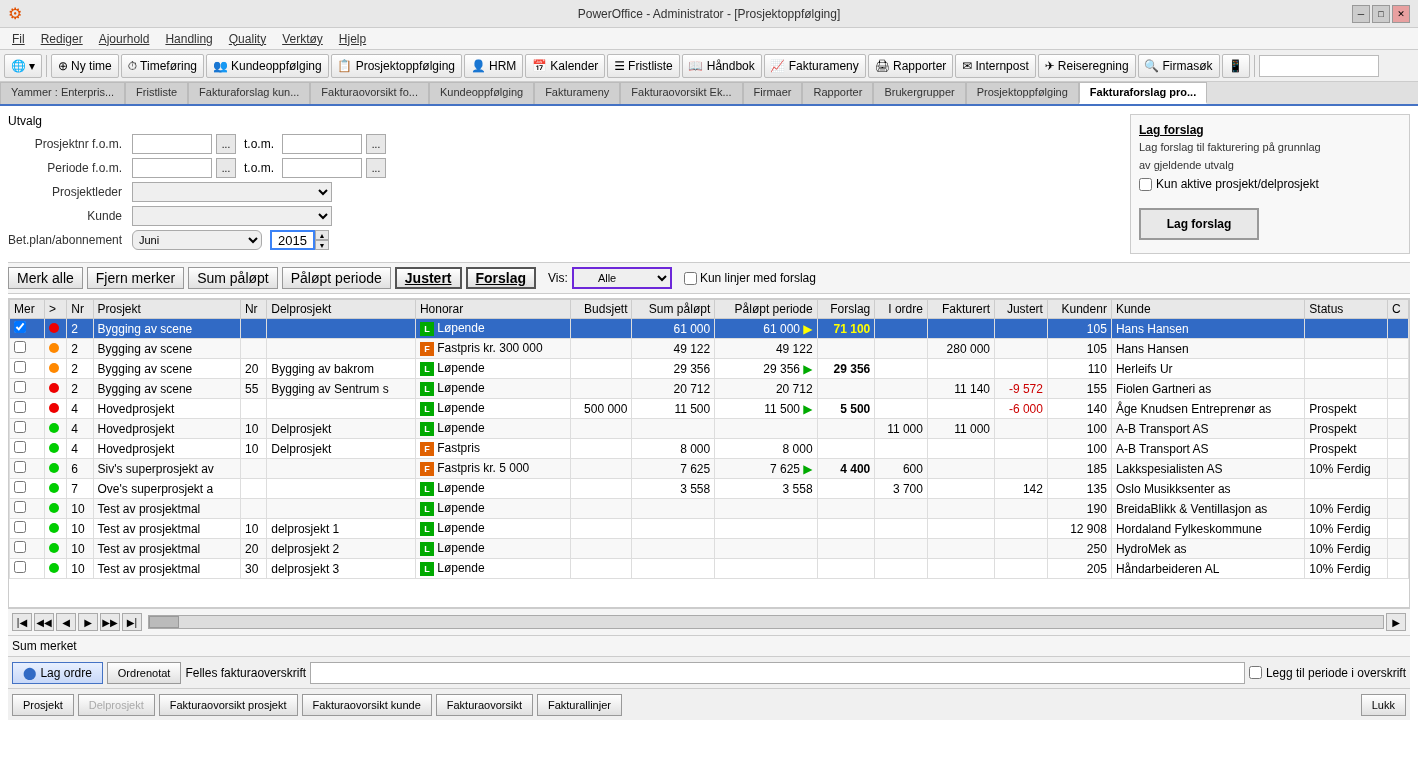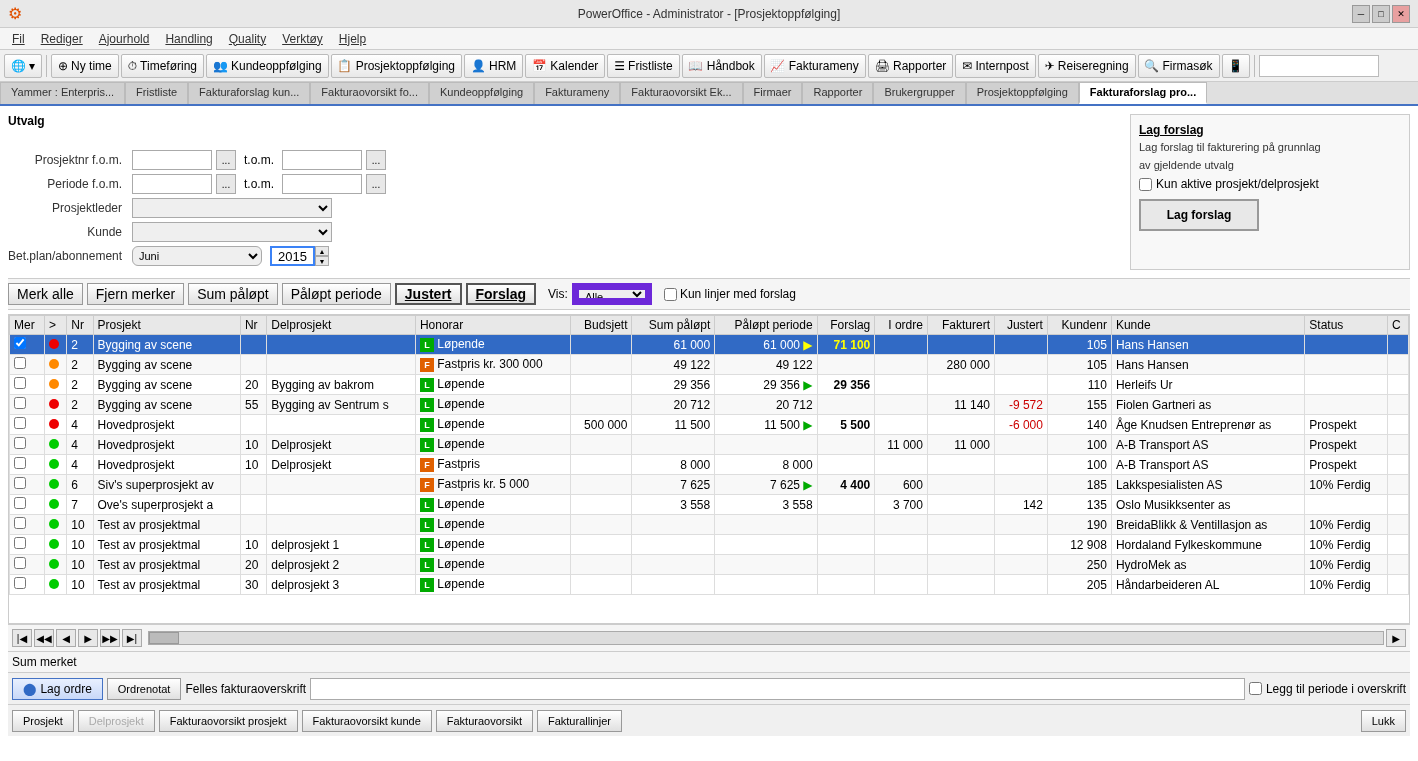--- a/index.html
+++ b/index.html
@@ -36,33 +36,33 @@
     .form-label { width: 120px; text-align: right; padding-right: 6px; color: #333; }
     .form-label.underline { }
     .form-input { border: 1px solid #aaa; height: 20px; padding: 0 3px; font-size: 11px; }
     .form-input-sm { width: 80px; }
     .form-browse-btn { width: 20px; height: 20px; border: 1px solid #aaa; background: #e8e8e8; cursor: pointer; font-size: 10px; display: flex; align-items: center; justify-content: center; }
     .form-select { border: 1px solid #aaa; height: 20px; padding: 0 2px; font-size: 11px; }
     
     
     .top-section { display: flex; gap: 16px; margin-bottom: 8px; }
     .utvalg-section { flex: 1; }
-    .utvalg-title { font-weight: bold; margin-bottom: 22px; }
+    .utvalg-title { font-weight: normal; margin-bottom: 6px; }
     .lag-forslag-section { width: 280px; border: 1px solid #ccc; padding: 8px; background: #f8f8f8; }
     .lag-forslag-title { font-weight: bold; text-decoration: underline; margin-bottom: 4px; }
     .lag-forslag-desc { font-size: 11px; color: #333; margin-bottom: 6px; }
-    .checkbox-row { display: flex; align-items: center; gap: 4px; margin-bottom: 8px; }
+    .checkbox-row { display: flex; align-items: center; gap: 4px; margin-bottom: 17px; }
     .lag-forslag-btn { width: 120px; height: 32px; border: 2px solid #999; background: #e8e8e8; cursor: pointer; font-size: 12px; font-weight: bold; display: flex; align-items: center; justify-content: center; }
     
     
     .action-bar { display: flex; align-items: center; gap: 4px; border-top: 1px solid #ccc; border-bottom: 1px solid #ccc; padding: 4px 0; margin-bottom: 4px; background: #f5f5f5; }
     .action-btn { height: 22px; padding: 0 8px; border: 1px solid #999; background: linear-gradient(to bottom, #fff, #e0e0e0); cursor: pointer; font-size: 14px; }
     .action-btn.underline-text { text-decoration: underline; }
     .vis-label { margin-left: 8px; }
-    .vis-select { border: 7px solid #6d28d9; height: 22px; padding: 0 2px; width: 80px; font-size: 11px; }
+    .vis-select { border: 2px solid #6d28d9; height: 22px; padding: 0 20px; width: 100px; font-size: 11px; }
     .kun-linjer-check { display: flex; align-items: center; gap: 3px; margin-left: 8px; }
     
     
     .table-container { overflow: auto; height: 310px; border: 1px solid #ccc; }
     table { width: 100%; border-collapse: collapse; font-size: 11px; }
     thead th { background: #e8e8e8; border: 1px solid #ccc; padding: 2px 4px; white-space: nowrap; position: sticky; top: 0; text-align: left; font-weight: normal; }
     tbody td { border: 1px solid #ddd; padding: 1px 4px; white-space: nowrap; height: 20px; }
     tbody tr:nth-child(even) { background: #f8f8f8; }
     tbody tr.selected { background: #316ac5; color: #fff; }
     tbody tr.selected td { color: #fff; }

